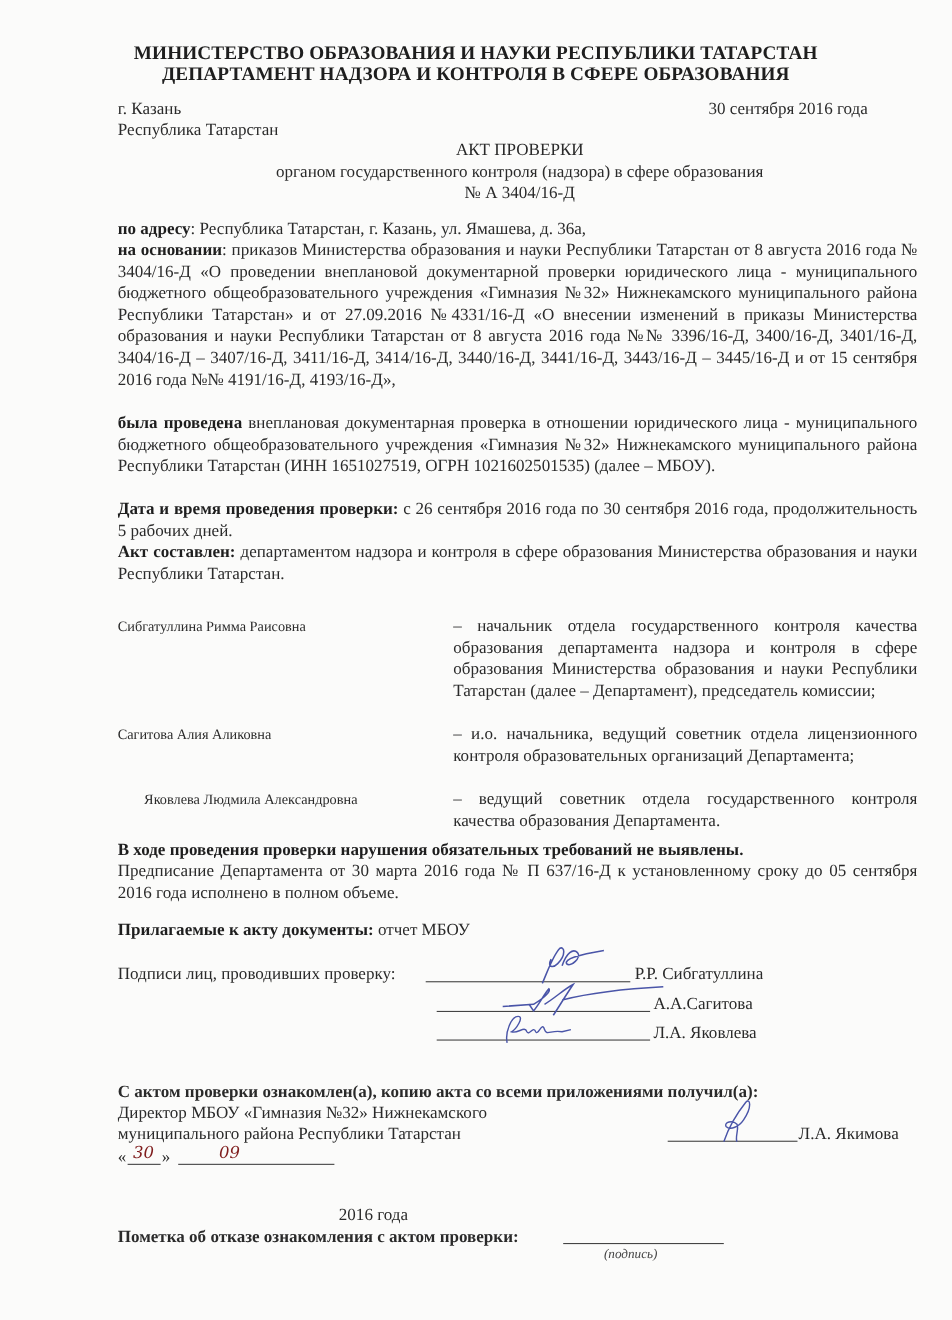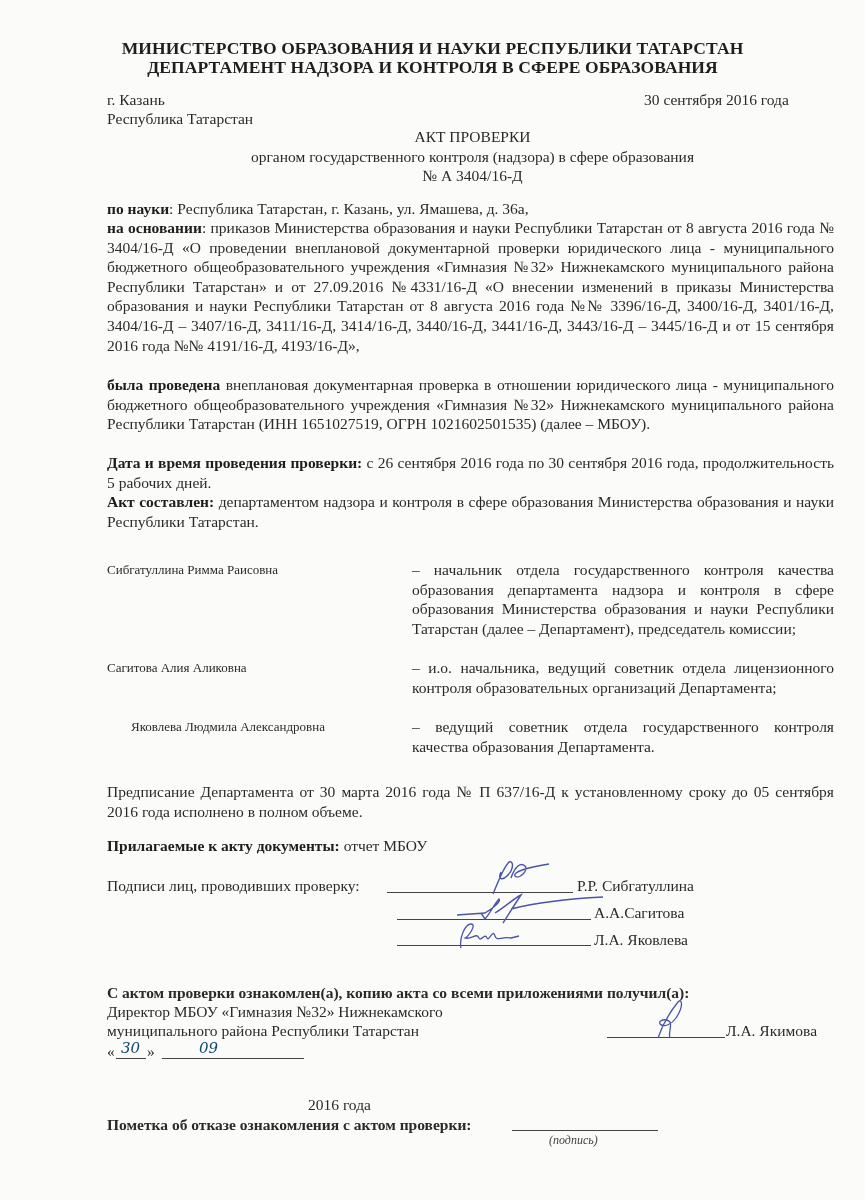--- a/index.html
+++ b/index.html
@@ -23,41 +23,41 @@
       font-size: 15.5px; line-height: 19.6px; text-align: justify;
     }
     .para b { color: #1e1e1e; }
     .name-col { position: absolute; left: 107px; font-size: 13px; line-height: 19.6px; white-space: nowrap; }
     .role-col {
       position: absolute; left: 412px; width: 422px;
       font-size: 15.5px; line-height: 19.6px; text-align: justify;
     }
     .line { position: absolute; border-bottom: 1px solid #444; height: 0; }
     .sig { position: absolute; }
-    .hand { position: absolute; font-family: "DejaVu Serif", serif; font-style: italic; color: #0c4a6e; font-size: 15px; }
+    .hand { position: absolute; font-family: "DejaVu Serif", serif; font-style: italic; color: #7f1d1d; font-size: 15px; }
     .small-italic { position: absolute; font-style: italic; font-size: 12px; color: #444; }
   </style>
 </head>
 <body>
 
 <div class="page">
 
   <div class="hdr" style="top:38px;">МИНИСТЕРСТВО ОБРАЗОВАНИЯ И НАУКИ РЕСПУБЛИКИ ТАТАРСТАН</div>
   <div class="hdr" style="top:57px;">ДЕПАРТАМЕНТ НАДЗОРА И КОНТРОЛЯ В СФЕРЕ ОБРАЗОВАНИЯ</div>
 
   <div class="abs t15" style="left:107px; top:90px;">г. Казань</div>
   <div class="abs t15" style="left:107px; top:109px;">Республика Татарстан</div>
   <div class="abs t15" style="left:644px; top:90px;">30 сентября 2016 года</div>
 
   <div class="center" style="top:128px;">АКТ ПРОВЕРКИ</div>
   <div class="center" style="top:148px;">органом государственного контроля (надзора) в сфере образования</div>
   <div class="center" style="top:167px;">№ А 3404/16-Д</div>
 
   <div class="para" style="top:199px;">
-    <b>по науки</b><span>: Республика Татарстан, г. Казань, ул. Ямашева, д. 36а,</span>
+    <b>по адресу</b><span>: Республика Татарстан, г. Казань, ул. Ямашева, д. 36а,</span>
   </div>
   <div class="para" style="top:218px;">
     <b>на основании</b><span>: приказов Министерства образования и науки Республики Татарстан от 8 августа 2016 года № 3404/16-Д «О проведении внеплановой документарной проверки юридического лица - муниципального бюджетного общеобразовательного учреждения «Гимназия №32» Нижнекамского муниципального района Республики Татарстан» и от 27.09.2016 №4331/16-Д «О внесении изменений в приказы Министерства образования и науки Республики Татарстан от 8 августа  2016 года №№ 3396/16-Д, 3400/16-Д, 3401/16-Д, 3404/16-Д – 3407/16-Д, 3411/16-Д, 3414/16-Д, 3440/16-Д, 3441/16-Д, 3443/16-Д – 3445/16-Д и от 15 сентября 2016 года №№ 4191/16-Д, 4193/16-Д»,</span>
   </div>
   <div class="para" style="top:375px;">
     <b>была проведена</b><span> внеплановая документарная проверка в отношении юридического лица - муниципального бюджетного общеобразовательного учреждения «Гимназия №32» Нижнекамского муниципального района Республики Татарстан (ИНН 1651027519, ОГРН 1021602501535) (далее – МБОУ).</span>
   </div>
   <div class="para" style="top:453px;">
     <b>Дата и время проведения проверки:</b><span> с 26 сентября 2016 года по 30 сентября 2016 года, продолжительность 5 рабочих дней.</span>
   </div>
@@ -68,20 +68,23 @@
 
   <div class="name-col" style="top:560px;">Сибгатуллина Римма Раисовна</div>
   <div class="role-col" style="top:560px;">– начальник отдела государственного контроля качества образования департамента надзора и контроля в сфере образования Министерства образования и науки Республики Татарстан (далее – Департамент), председатель комиссии;</div>
 
   <div class="name-col" style="top:658px;">Сагитова Алия Аликовна</div>
   <div class="role-col" style="top:658px;">– и.о. начальника, ведущий советник отдела лицензионного контроля образовательных организаций Департамента;</div>
 
   <div class="name-col" style="top:717px;margin-left:24px;">Яковлева Людмила Александровна</div>
   <div class="role-col" style="top:717px;">– ведущий советник отдела государственного контроля качества образования Департамента.</div>
 
+  <div class="para" style="top:763px;">
+    <b>В ходе проведения проверки нарушения обязательных требований не выявлены.</b>
+  </div>
   <div class="para" style="top:782px;">Предписание Департамента от 30 марта 2016 года № П 637/16-Д к установленному сроку до 05 сентября 2016 года исполнено в полном объеме.</div>
 
   <div class="para" style="top:836px;">
     <b>Прилагаемые к акту документы:</b><span> отчет МБОУ</span>
   </div>
 
   <div class="abs t15" style="left:107px; top:876px;">Подписи лиц, проводивших проверку:</div>
 
   <div class="line" style="left:387px; top:892px; width:186px;"></div>
   <div class="abs t15" style="left:577px; top:876px;">Р.Р. Сибгатуллина</div>

